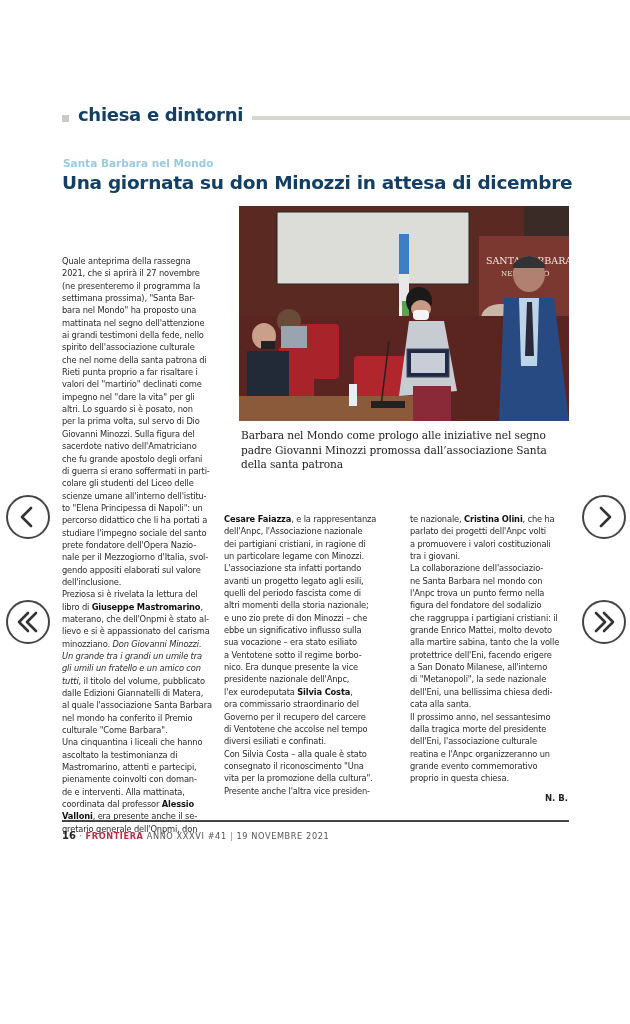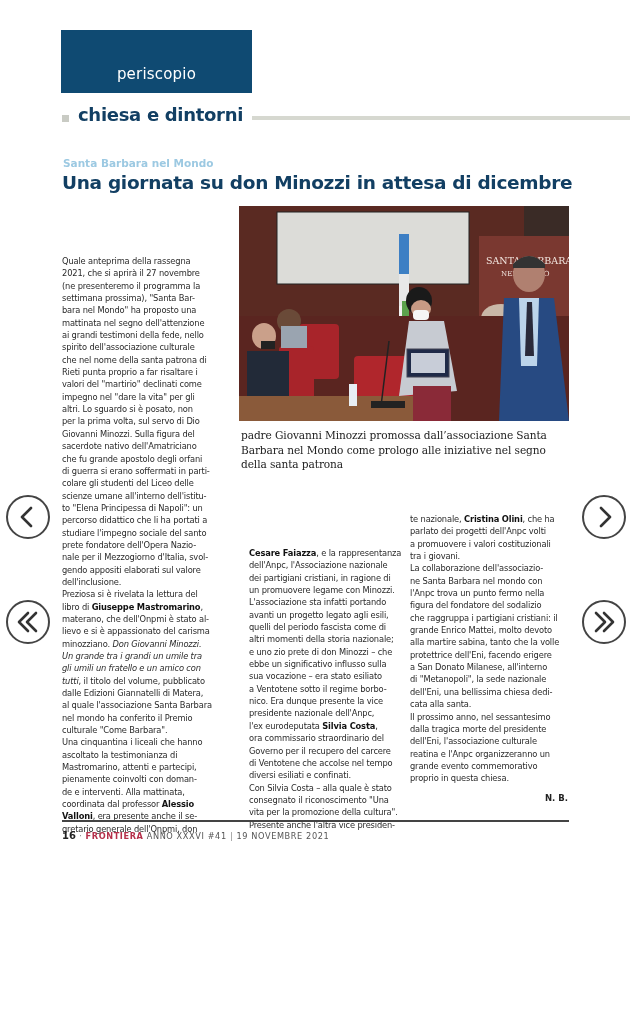--- a/index.html
+++ b/index.html
@@ -34,21 +34,21 @@
   }
 
   .col {
     position: absolute; font-family: "DejaVu Sans", sans-serif; font-size: 8.3px;
     line-height: 12.35px; color: #2a2a2a; letter-spacing: -0.15px;
   }
   .col p { white-space: nowrap; }
   .col b { font-weight: bold; color: #111; }
   .col i { font-style: italic; }
   .col1 { left: 62px; top: 207px; width: 172px; margin-top: 48px; }
-  .col2 { left: 249px; top: 513px; width: 162px; margin-top: 34px; }
+  .col2 { left: 224px; top: 513px; width: 162px; }
   .col3 { left: 410px; top: 513px; width: 164px; }
 
   .photo {
     position: absolute; left: 239px; top: 206px; width: 330px; height: 215px;
     overflow: hidden; background: #5b2a24;
   }
   .caption {
     position: absolute; left: 241px; top: 428px; width: 330px;
     font-family: "DejaVu Serif", serif; font-size: 10.6px; line-height: 14.5px; color: #222;
     letter-spacing: -0.1px;
@@ -78,23 +78,20 @@
   #prev { left: 6px; top: 495px; }
   #first { left: 6px; top: 600px; }
   #next { left: 582px; top: 495px; }
   #last { left: 582px; top: 600px; }
 </style>
 </head>
 <body>
 
 <div class="page">
 
-  <div class="section-box">
-    <span>periscopio</span>
-  </div>
 
   <div class="rubric">
     <div class="sq"></div>
     <div class="title">chiesa e dintorni</div>
     <div class="bar"></div>
   </div>
 
   <div class="kicker">Santa Barbara nel Mondo</div>
   <h1 class="headline">Una giornata su don Minozzi in attesa di dicembre</h1>
 
@@ -185,30 +182,30 @@
       <rect x="110" y="178" width="8" height="22" fill="#e8eef4"></rect>
       <ellipse cx="290" cy="68" rx="16" ry="18" fill="#b08070"></ellipse>
       <path d="M274 58 Q290 42 306 58 L306 62 L274 62 Z" fill="#333"></path>
       <path d="M265 92 L315 92 L330 215 L260 215 Z" fill="#274a82"></path>
       <path d="M280 92 L300 92 L298 160 L282 160 Z" fill="#bcd4ea"></path>
       <path d="M288 96 L293 96 L295 150 L286 150 Z" fill="#2a2a3a"></path>
     </svg>
   </div>
 
   <div class="caption" id="caption">
+      <p>Barbara nel Mondo come prologo alle iniziative nel segno</p>
       <p>padre Giovanni Minozzi promossa dall’associazione Santa</p>
-      <p>Barbara nel Mondo come prologo alle iniziative nel segno</p>
       <p>della santa patrona</p>
     </div>
 
   <div class="col col2" id="col2">
       <p><b>Cesare Faiazza</b>, e la rappresentanza</p>
       <p>dell'Anpc, l'Associazione nazionale</p>
       <p>dei partigiani cristiani, in ragione di</p>
-      <p>un promuovere legame con Minozzi.</p>
+      <p>un particolare legame con Minozzi.</p>
       <p>L'associazione sta infatti portando</p>
       <p>avanti un progetto legato agli esili,</p>
       <p>quelli del periodo fascista come di</p>
       <p>altri momenti della storia nazionale;</p>
       <p>e uno zio prete di don Minozzi – che</p>
       <p>ebbe un significativo influsso sulla</p>
       <p>sua vocazione – era stato esiliato</p>
       <p>a Ventotene sotto il regime borbo-</p>
       <p>nico. Era dunque presente la vice</p>
       <p>presidente nazionale dell'Anpc,</p>

